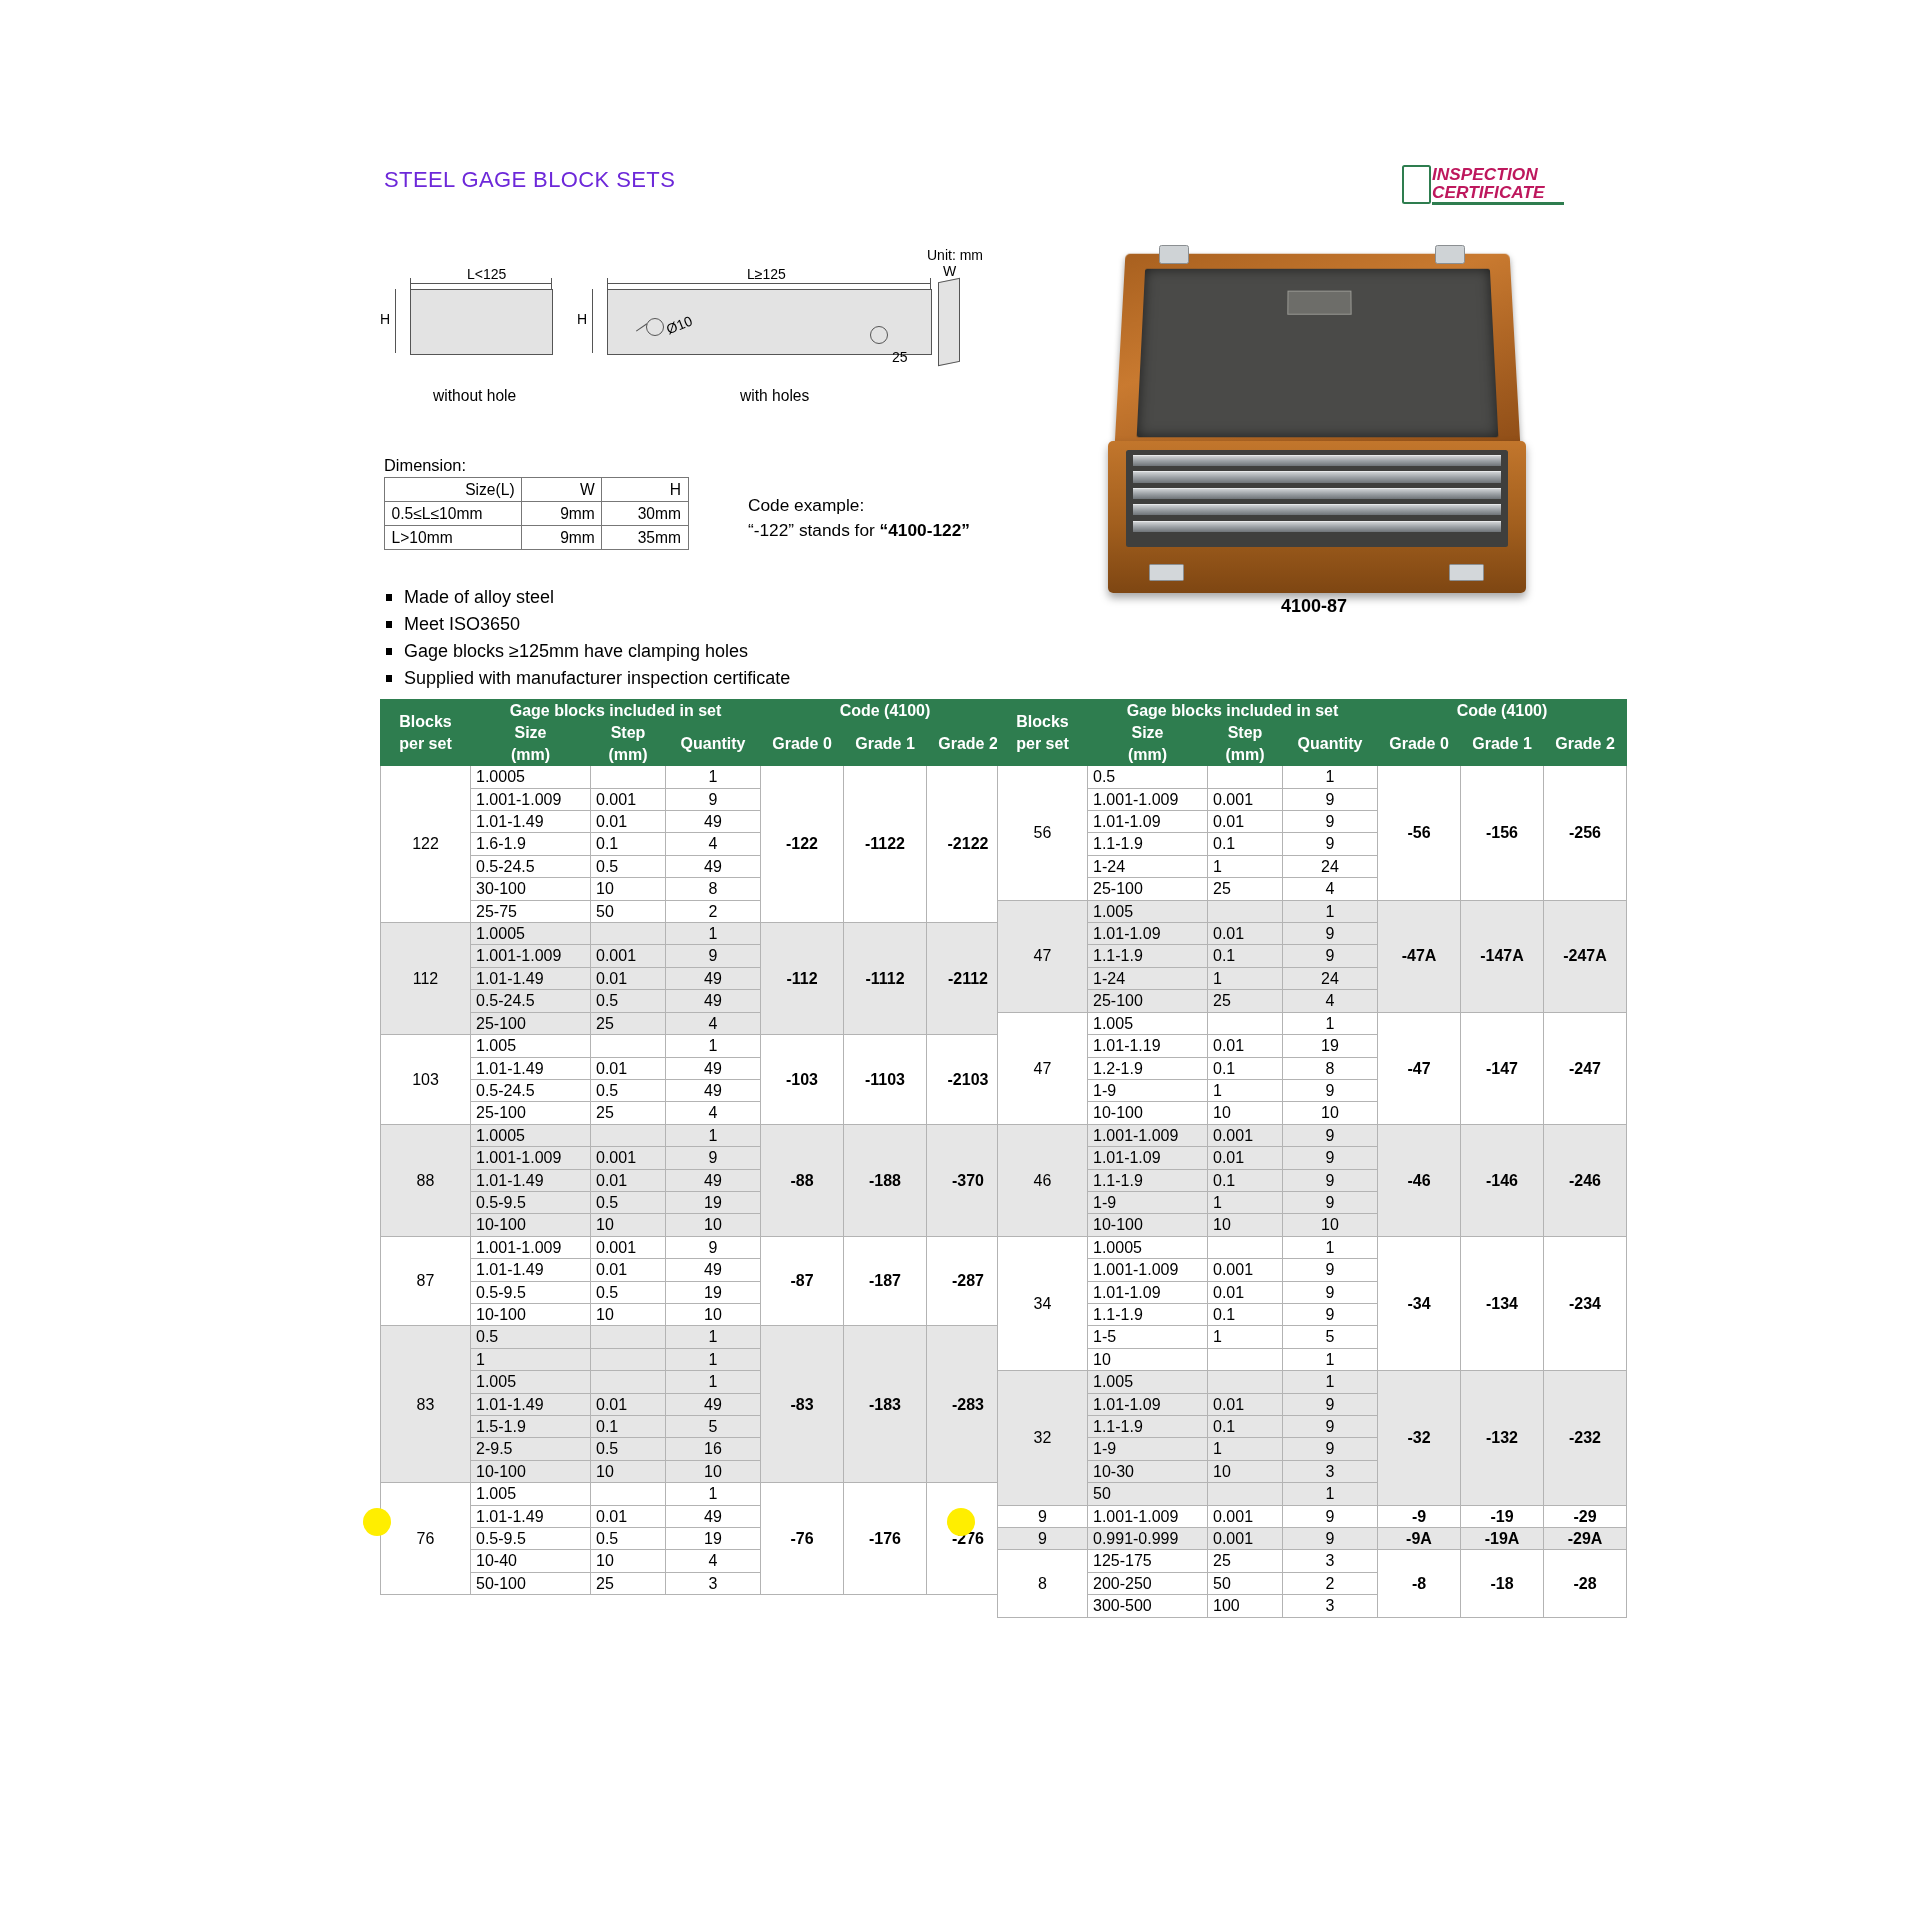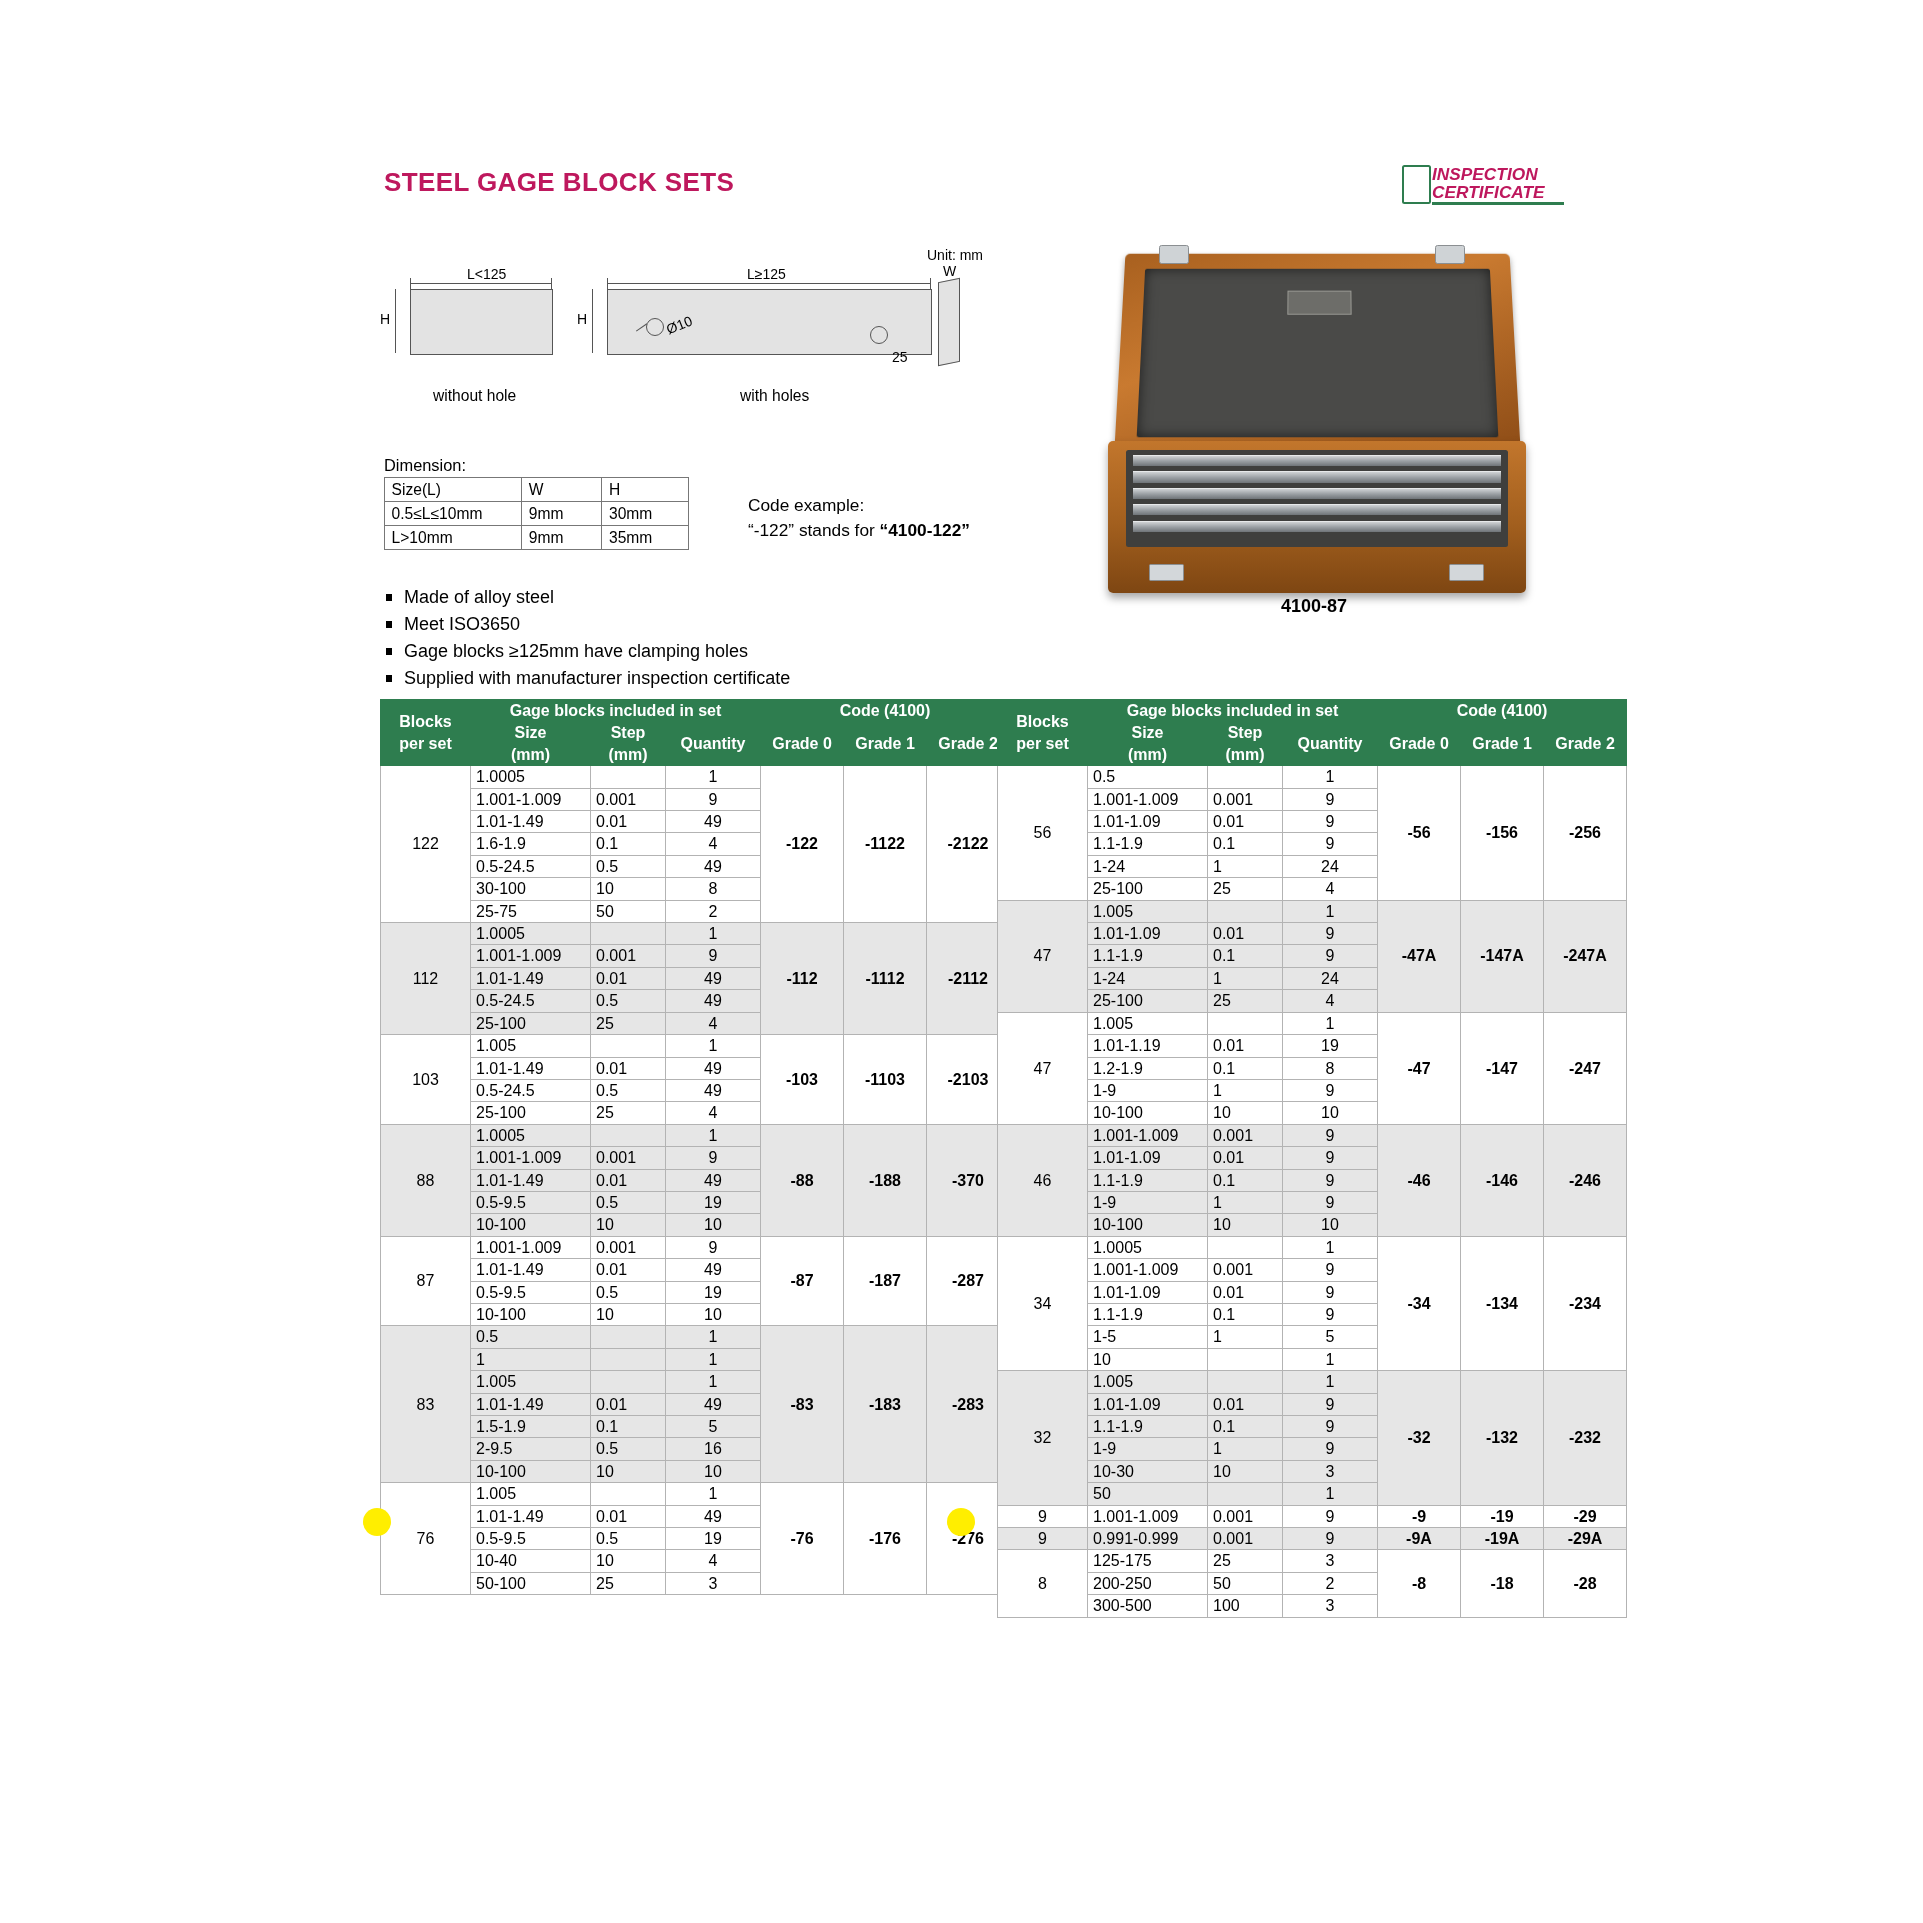--- a/index.html
+++ b/index.html
@@ -17,24 +17,24 @@
     position: relative;
     width: 1924px;
     height: 1924px;
     box-sizing: border-box;
   }
   
   .title {
     position: absolute;
     left: 384px;
     top: 167px;
-    font-size: 26px;
-    font-weight: bold;
+    font-size: 22px;
+    font-weight: normal;
     letter-spacing: 0.4px;
-    color: #be185d;
+    color: #6d28d9;
   }
   .cert-badge {
     position: absolute;
     left: 1402px;
     top: 163px;
     width: 164px;
     height: 51px;
   }
   .cert-badge .cert-box {
     position: absolute;
@@ -158,21 +158,21 @@
     top: 477px;
     border-collapse: collapse;
     font-size: 15.6px;
   }
   table.dimtbl td {
     border: 0.8px solid #777;
     padding: 2.5px 6.6px;
     height: 18px;
   }
   table.dimtbl td.c {
-    text-align: left;
+    text-align: right;
   }
   .code-example {
     position: absolute;
     left: 748px;
     top: 493px;
     font-size: 17.3px;
     line-height: 25px;
   }
   .code-example b {
     font-weight: bold;

